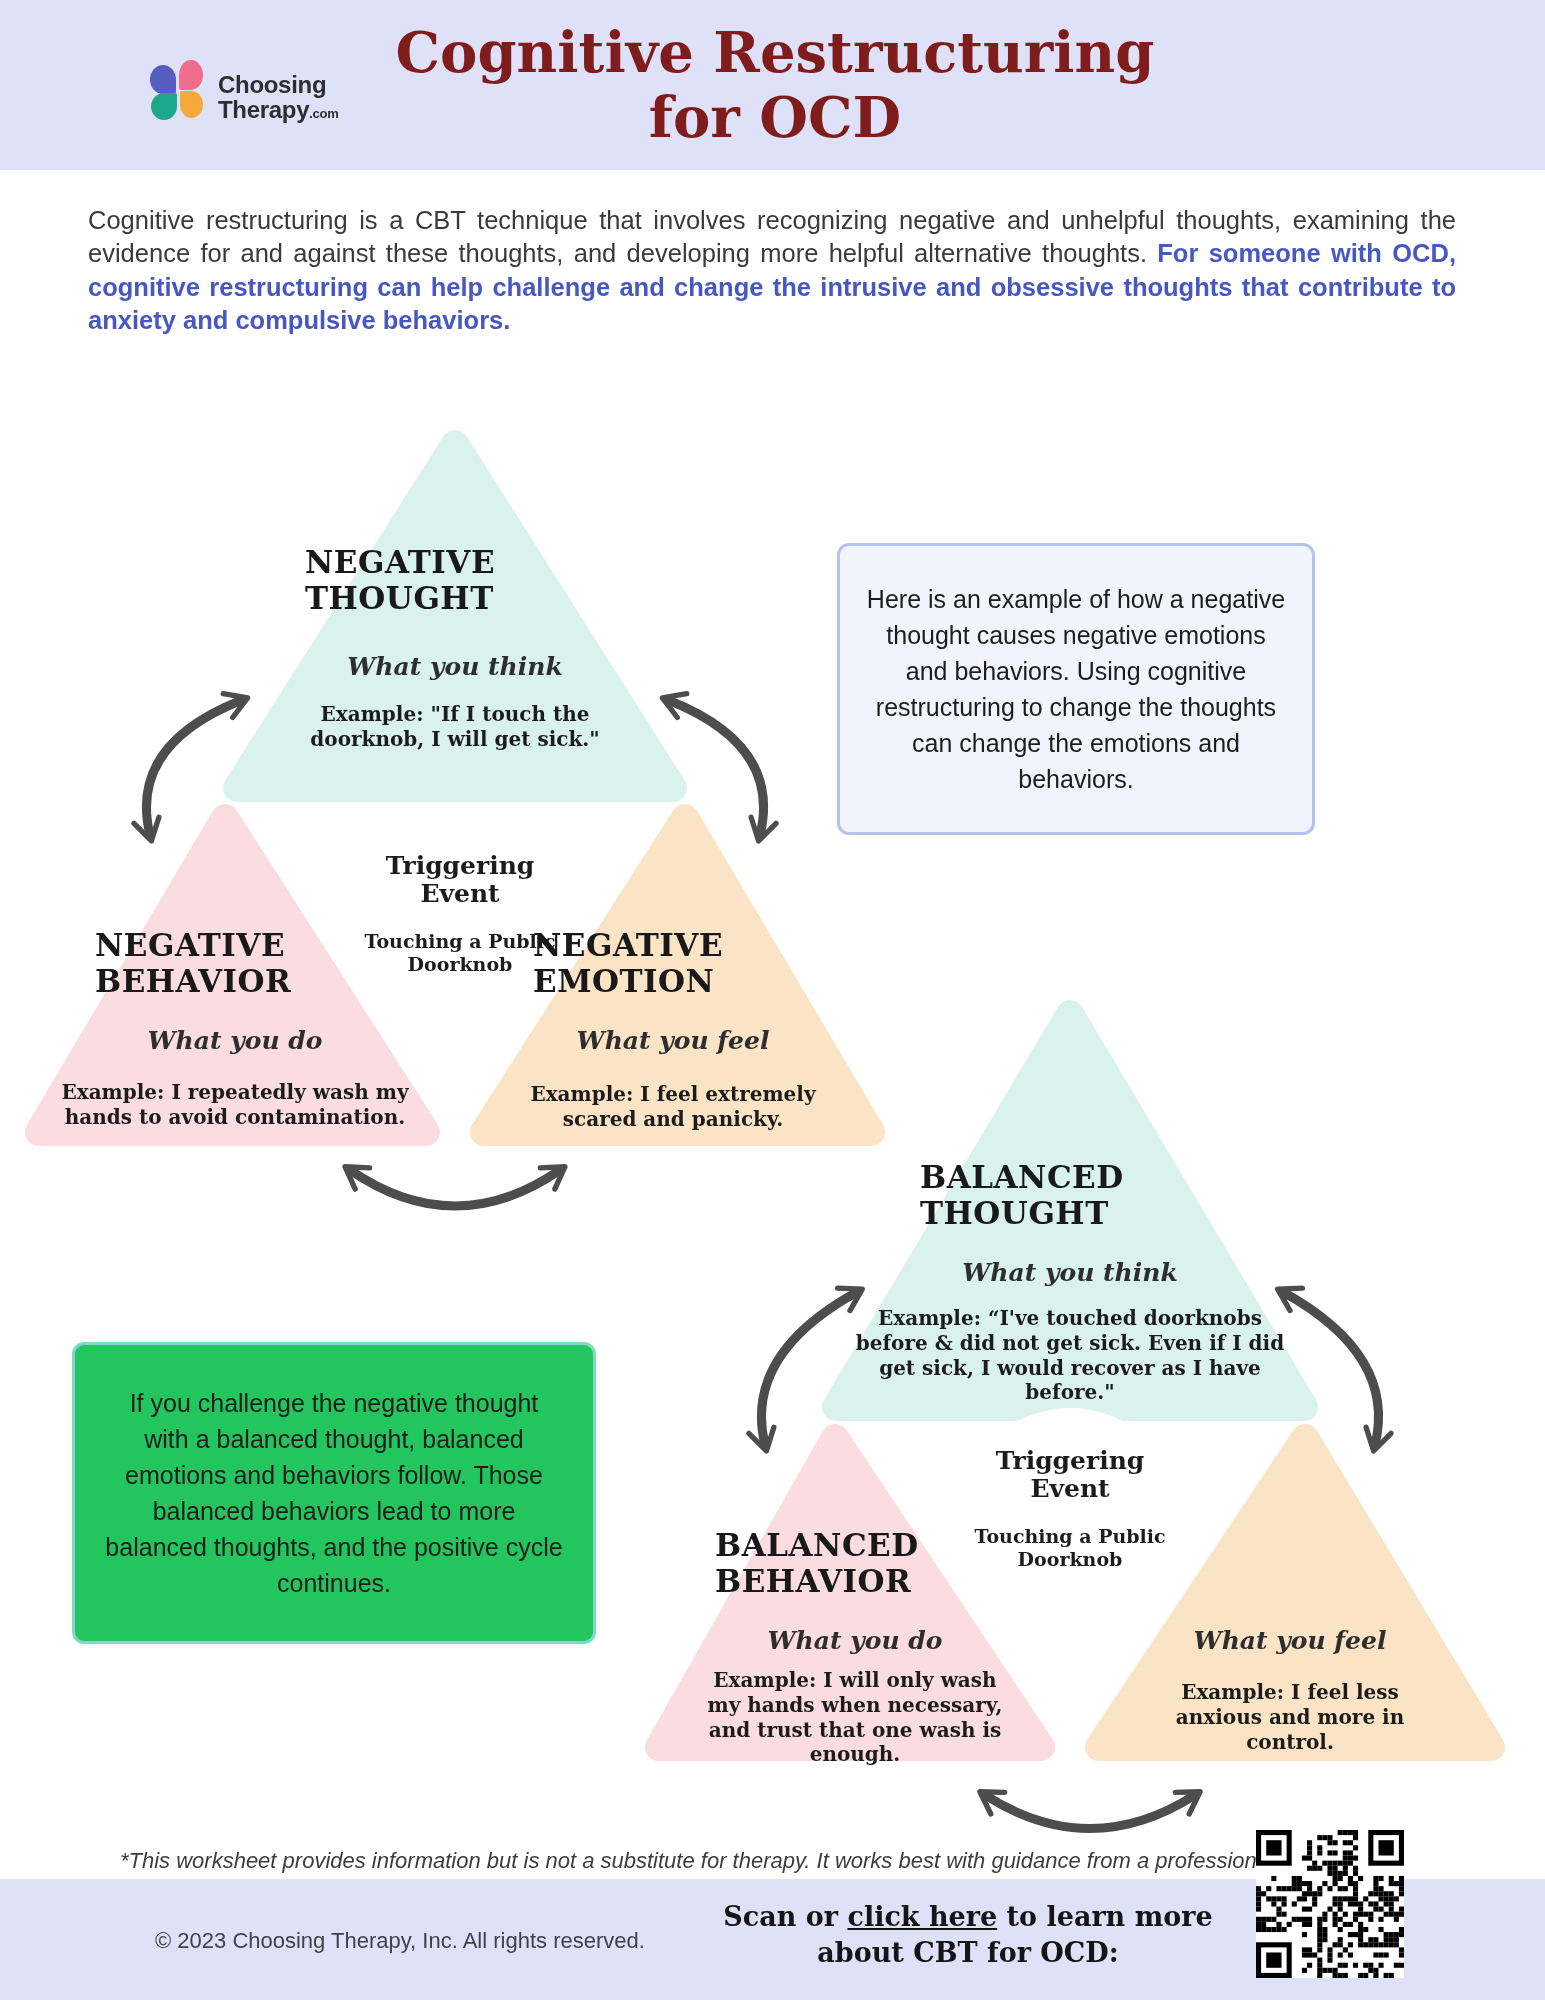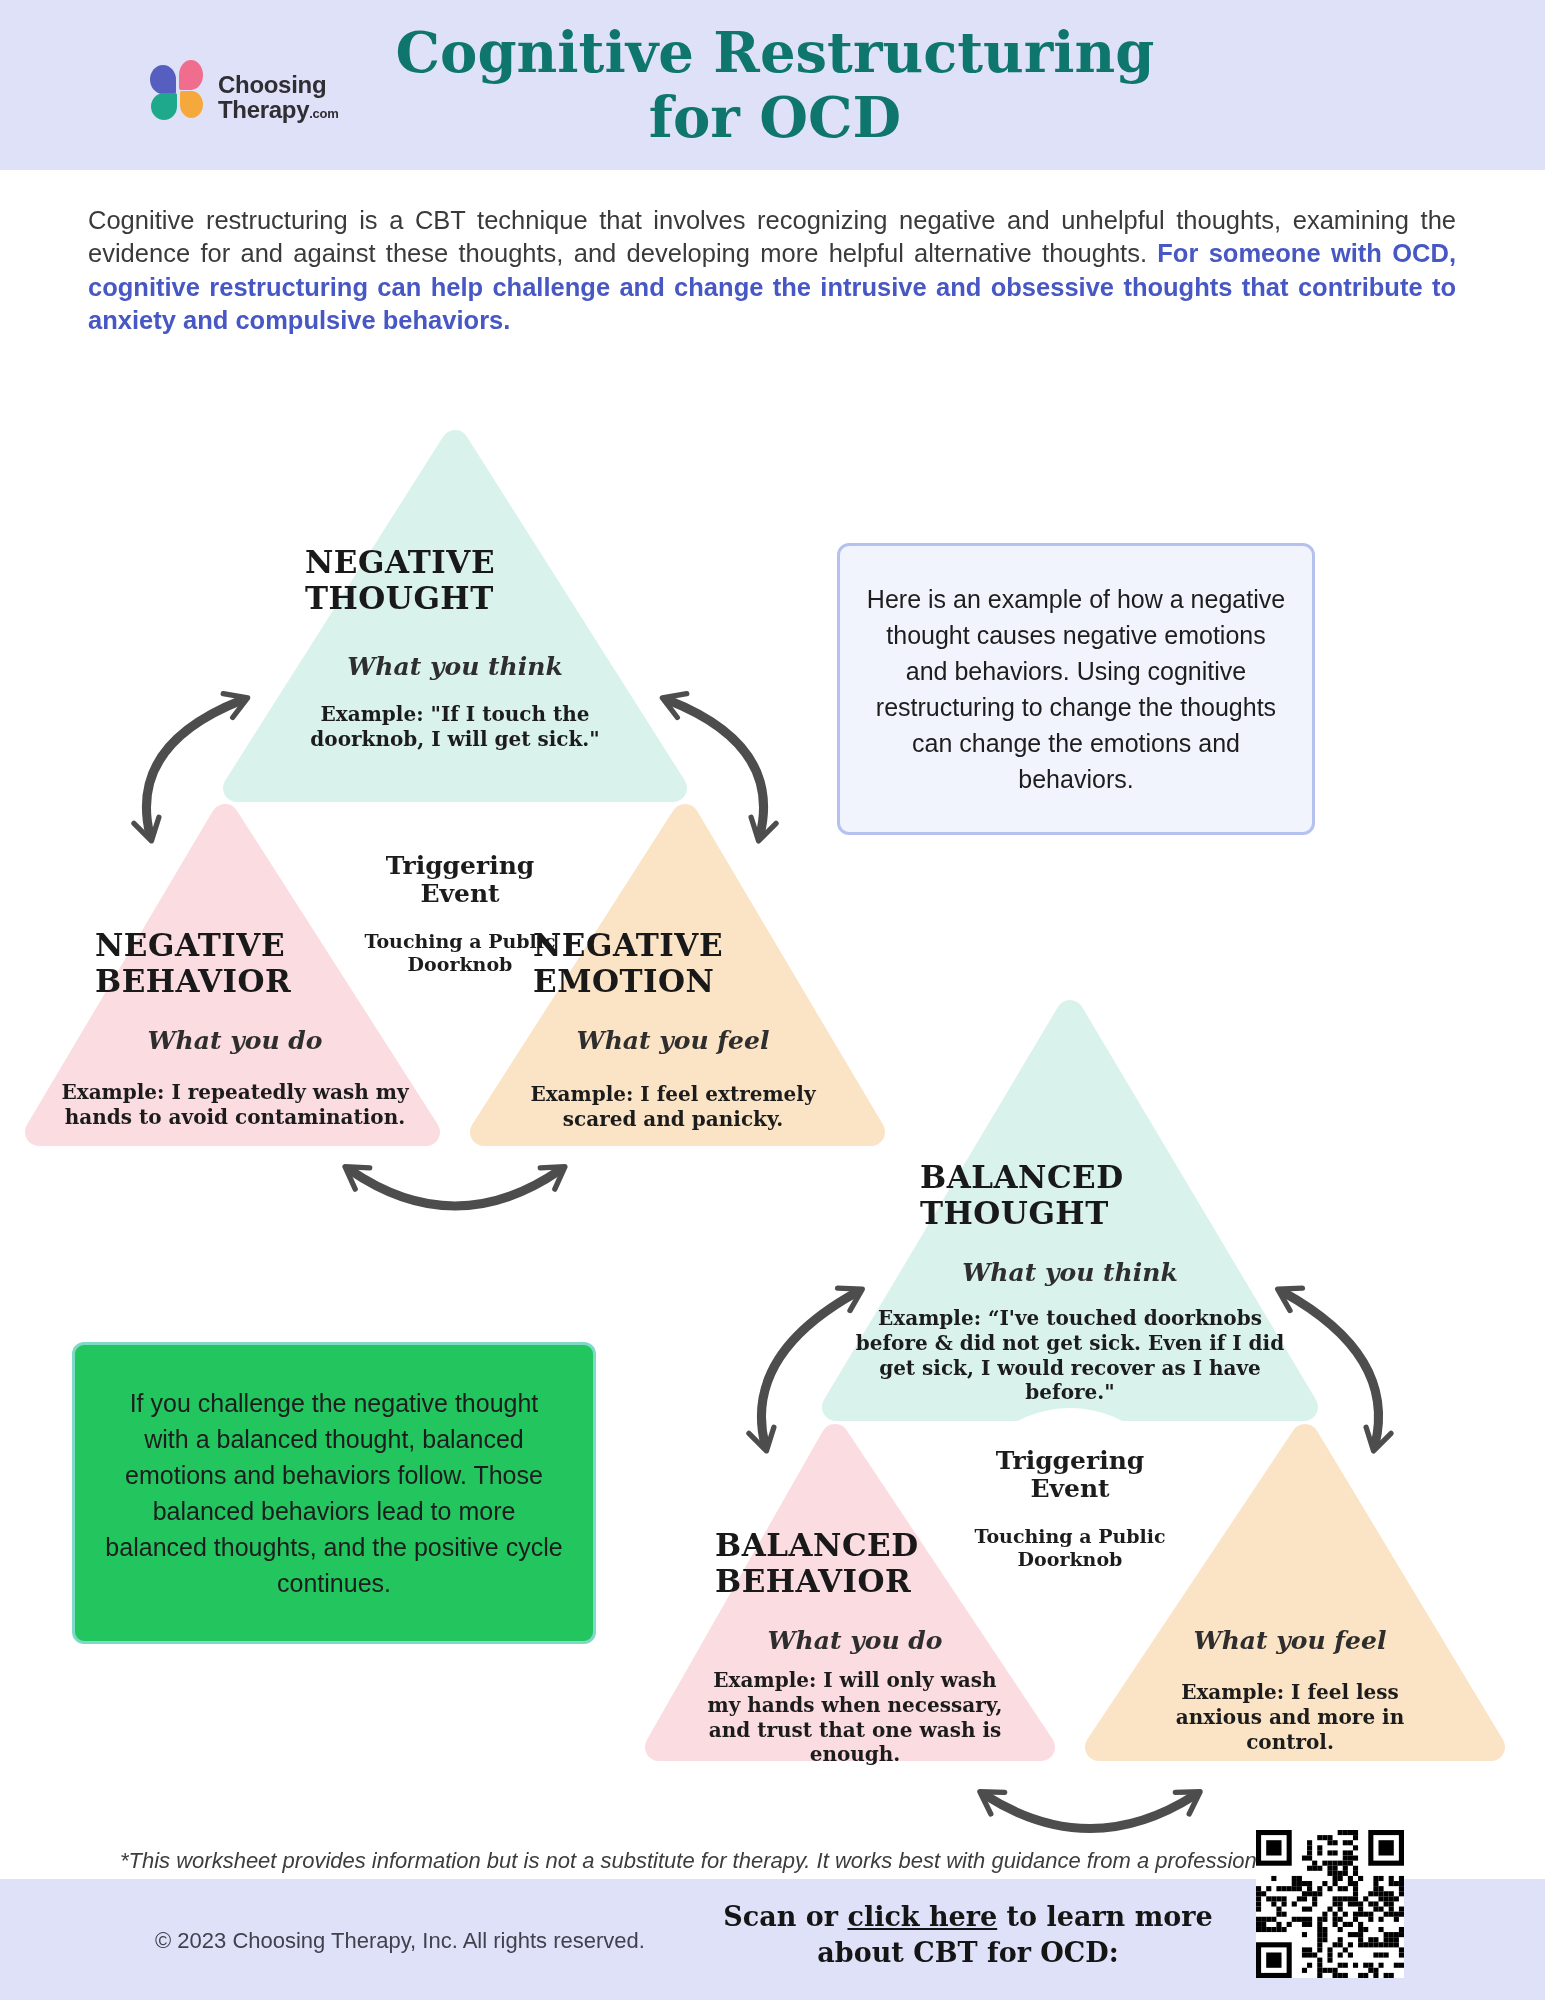--- a/index.html
+++ b/index.html
@@ -3,21 +3,21 @@
 <meta charset="utf-8">
 <style>
   html,body{margin:0;padding:0;background:#ffffff;}
   .canvas{position:relative;width:1545px;height:2000px;background:#ffffff;
           font-family:"Liberation Sans",sans-serif;overflow:hidden;}
   .abs{position:absolute;}
   .band{position:absolute;left:0;width:1545px;background:#dfe1f8;}
 
   
   .page-title{font-family:"DejaVu Serif",serif;font-weight:700;font-size:56px;
-              line-height:1.16;color:#0f766e;text-align:center;}
+              line-height:1.16;color:#7f1d1d;text-align:center;}
   .brand-text{color:#2e2e33;font-weight:700;font-size:24px;line-height:25px;letter-spacing:-.3px;}
   .brand-suffix{font-size:13px;}
 
   
   .intro{font-size:25.5px;line-height:1.32;color:#3a3a3a;text-align:justify;}
   .intro .em{color:#4757c3;font-weight:700;}
 
   
   .note-box{border-radius:12px;text-align:center;color:#1d1d1d;font-size:25px;line-height:1.44;
             display:flex;align-items:center;justify-content:center;box-sizing:border-box;}

